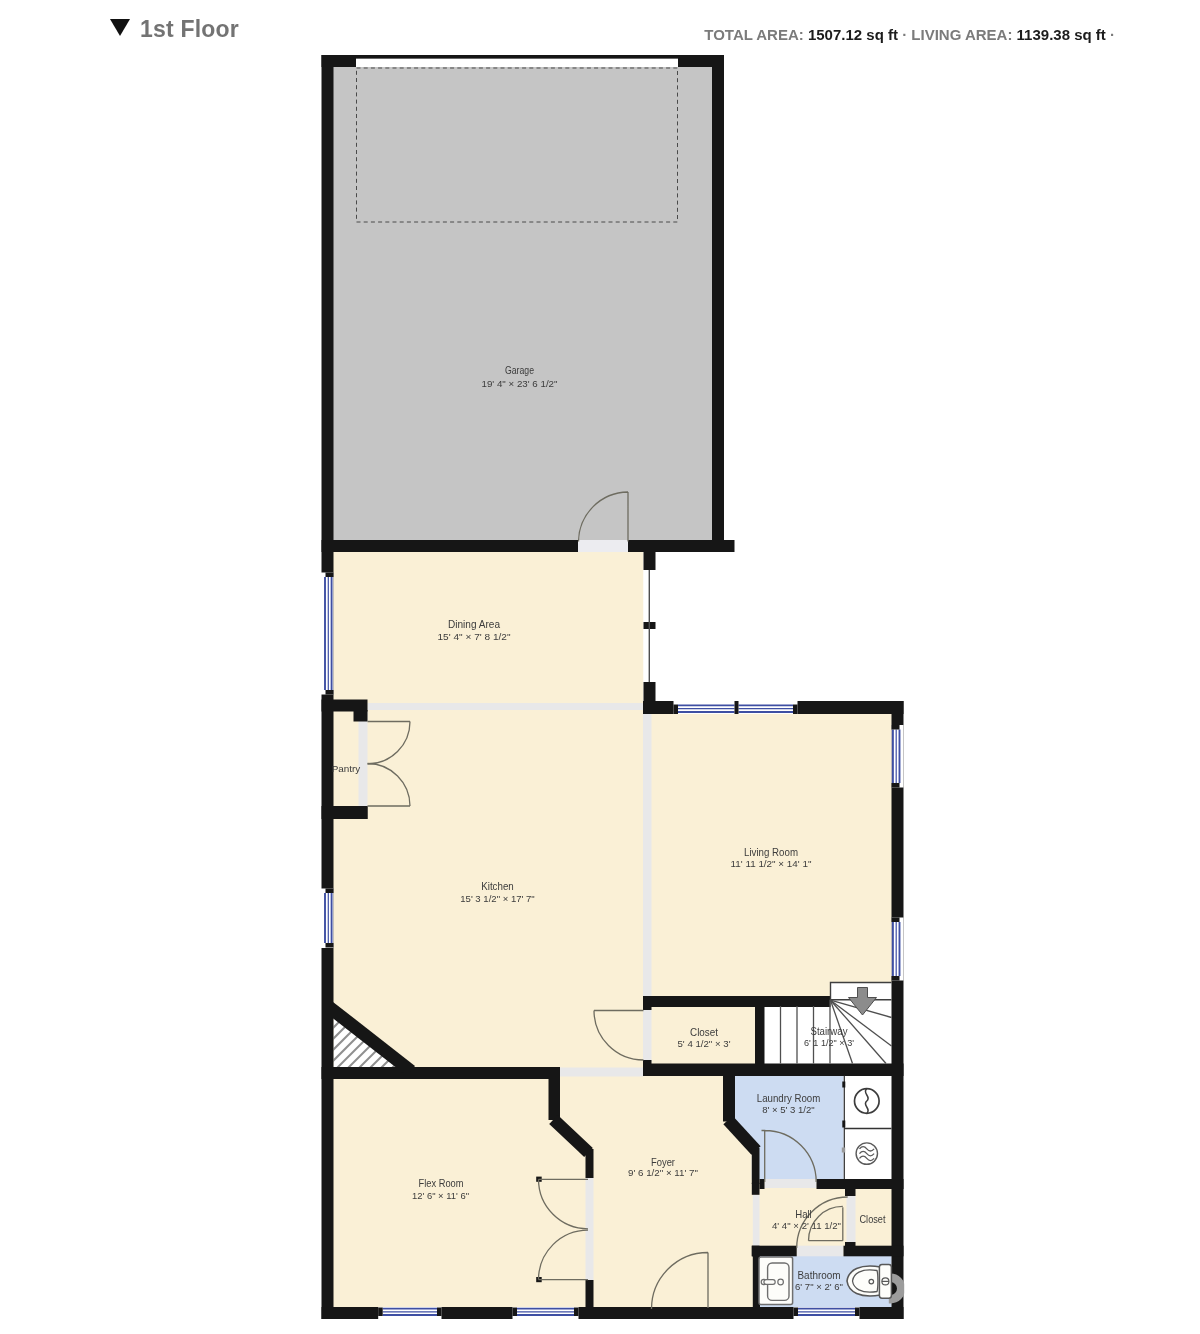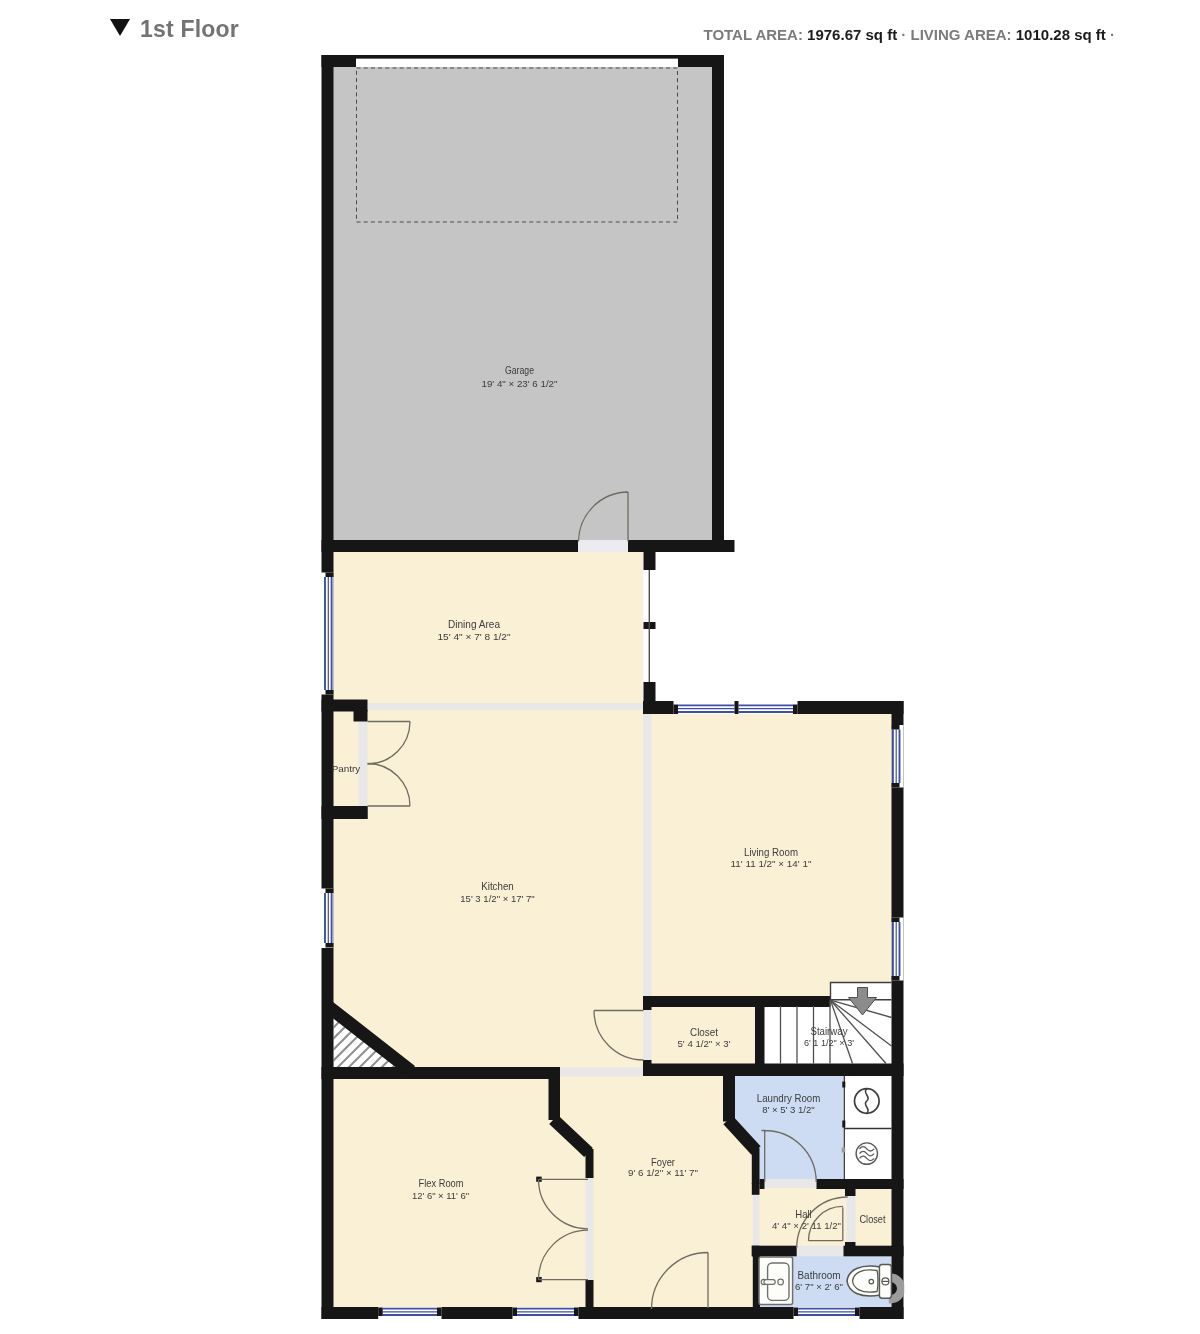--- a/index.html
+++ b/index.html
@@ -8,21 +8,21 @@
   .hdr-title .tri{display:inline-block;width:0;height:0;border-left:10.5px solid transparent;border-right:10.5px solid transparent;border-top:17px solid #111;margin-right:10px;position:relative;top:-1px;}
   .hdr-area{position:absolute;top:26px;right:85px;font-weight:bold;font-size:15px;color:#7b7b7b;}
   .hdr-area b{color:#1c1c1c;}
   svg text{font-family:"Liberation Sans", sans-serif;fill:#3c3c3c;}
 </style>
 </head>
 <body>
 
 <div class="hdr-title"><span class="tri"></span>1st Floor</div>
 
-<div class="hdr-area">TOTAL AREA: <b>1976.67 sq ft</b> · LIVING AREA: <b>1010.28 sq ft</b> ·</div>
+<div class="hdr-area">TOTAL AREA: <b>1507.12 sq ft</b> · LIVING AREA: <b>1139.38 sq ft</b> ·</div>
 <svg width="1200" height="1334" viewBox="0 0 1200 1334">
 
 <rect x="327" y="60" width="392" height="487" fill="#c5c5c5"></rect>
 
 <rect x="327" y="546" width="316.5" height="165" fill="#faf0d6"></rect>
 <rect x="643.5" y="552" width="12" height="152" fill="#ffffff"></rect>
 
 <rect x="327" y="705" width="321" height="370" fill="#faf0d6"></rect>
 
 <rect x="643" y="706" width="254" height="297" fill="#faf0d6"></rect>

